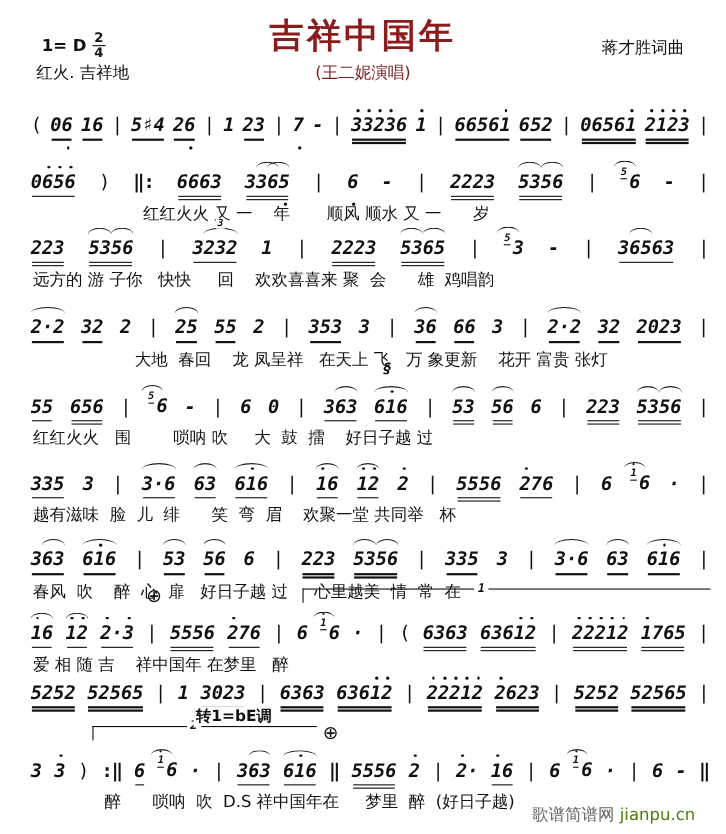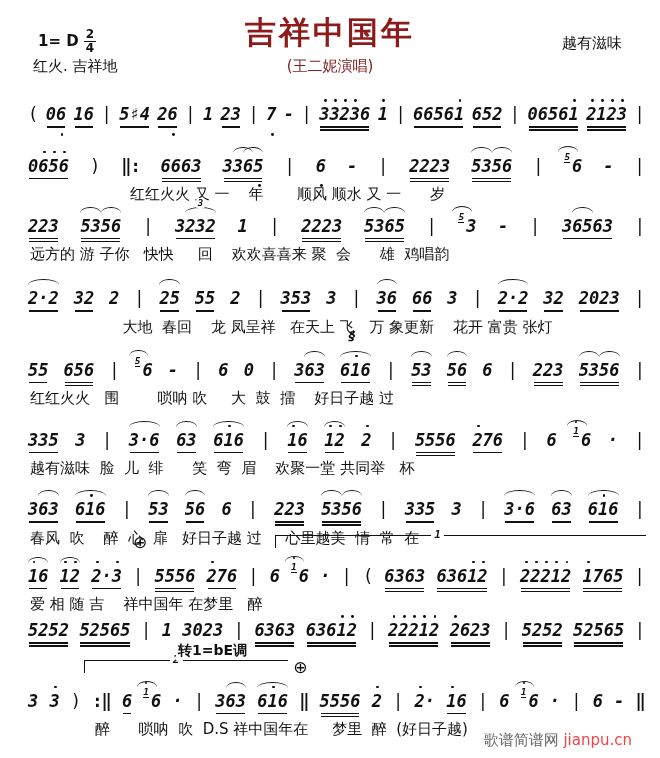--- a/index.html
+++ b/index.html
@@ -57,21 +57,21 @@
 <div class="hdr-key">
   <span>1= D</span>
   <span class="ts">
     <span class="num">2</span>
     <span class="den">4</span>
   </span>
 </div>
 <div class="hdr-tempo">红火. 吉祥地</div>
 <div class="hdr-title" style="color: rgb(142, 27, 27);">吉祥中国年</div>
 <div class="hdr-sub" style="color: rgb(125, 32, 32);">(王二妮演唱)</div>
-<div class="hdr-credit">越有滋味</div>
+<div class="hdr-credit">蒋才胜词曲</div>
 
 <div class="sys" style="top:92px">
   <div class="notes">
       <span class="tok sym paren">(</span>
       <span class="tok n"><b style="font-weight: inherit;">06</b><i class="ul b1"></i><i class="dot db" style="left: calc(1.45ch);"></i></span>
       <span class="tok n"><b style="font-weight: inherit;">16</b><i class="ul b1"></i></span>
       <span class="tok sym bar">|</span>
       <span class="tok n"><b style="font-weight: inherit;">5♯4</b><i class="ul b1"></i></span>
       <span class="tok n"><b style="font-weight: inherit;">26</b><i class="ul b1"></i><i class="dot db" style="left: calc(1.45ch);"></i></span>
       <span class="tok sym bar">|</span>
@@ -303,14 +303,14 @@
   <div class="lyr" style="padding-left: 67px;">醉      唢呐  吹  D.S 祥中国年在     梦里  醉  (好日子越)</div>
 <div class="ov ov-ending" style="left: 9%; width: 33%;">
       <span class="endnum">2</span>
     </div>
     <div class="ov ov-text" style="left: 24%;">转1=bE调</div>
     <div class="ov ov-coda" style="left: 43%;">⊕</div>
   </div>
 
 <div class="wm">
   <span style="color: rgb(102, 102, 102);">歌谱简谱网</span>
-  <span style="color: #ef4444;">jianpu.cn</span>
+  <span style="color: #4d7c0f;">jianpu.cn</span>
 </div>
 
 </body></html>

